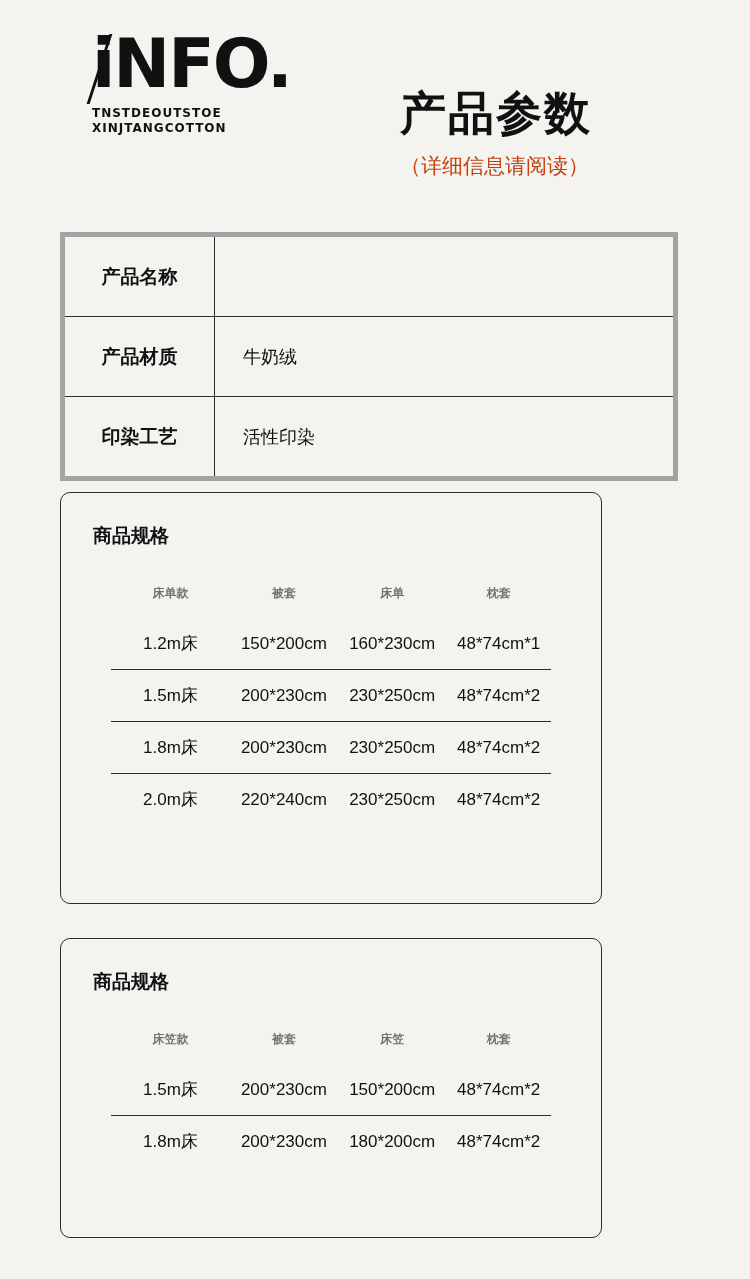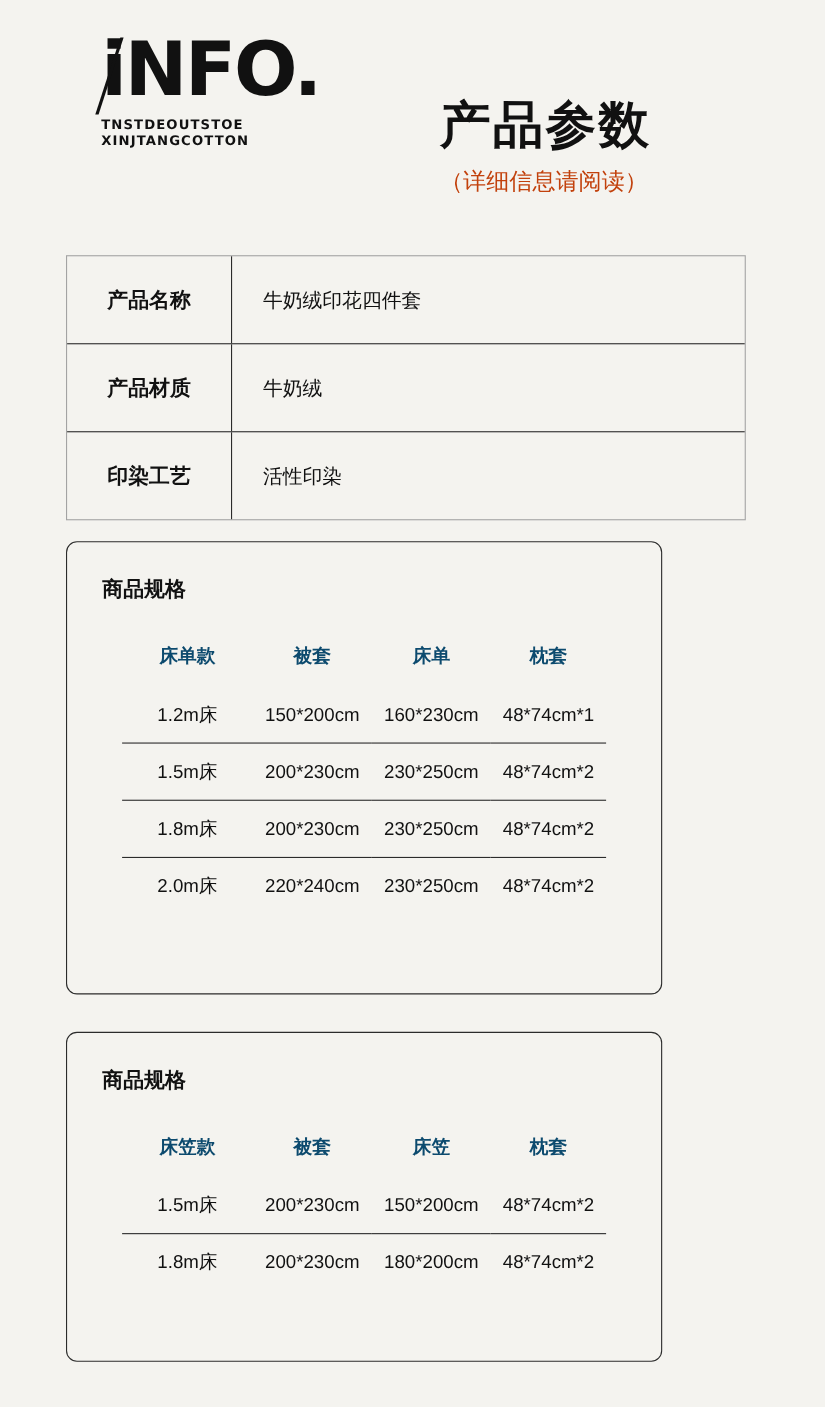--- a/index.html
+++ b/index.html
@@ -92,21 +92,21 @@
     color: #c2410c;
     font-weight: normal;
   }
 
   
   .info-table {
     position: absolute;
     left: 60px;
     top: 232px;
     width: 618px;
-    border: 1px solid #a3a3a3;
+    border: 5px solid #a3a3a3;
     box-sizing: border-box;
     background: transparent;
   }
   .info-row {
     display: flex;
     border-bottom: 1px solid #2b2b2b;
     height: 79px;
   }
   .info-row:last-child {
     border-bottom: none;
@@ -156,23 +156,23 @@
 
   .spec-table {
     position: absolute;
     left: 50px;
     right: 50px;
     top: 82px;
     border-collapse: collapse;
     width: calc(100% - 100px);
   }
   .spec-table th {
-    font-size: 17px;
-    font-weight: bold;
-    color: #0c4a6e;
+    font-size: 12px;
+    font-weight: bold;
+    color: #737373;
     padding: 10px 0 16px 0;
   }
   .spec-table th.first-col,
   .spec-table td.first-col {
     width: 27%;
   }
   .spec-table td {
     font-size: 17px;
     color: #111;
     padding: 14px 0;
@@ -208,21 +208,20 @@
       <div class="main-title">产品参数</div>
       <div class="sub-title">（详细信息请阅读）</div>
     </div>
 
   </div>
 
   <div class="info-table">
 
     <div class="info-row">
       <div class="info-label">产品名称</div>
-      <div class="info-value">牛奶绒印花四件套</div>
     </div>
 
     <div class="info-row">
       <div class="info-label">产品材质</div>
       <div class="info-value">牛奶绒</div>
     </div>
 
     <div class="info-row">
       <div class="info-label">印染工艺</div>
       <div class="info-value">活性印染</div>

